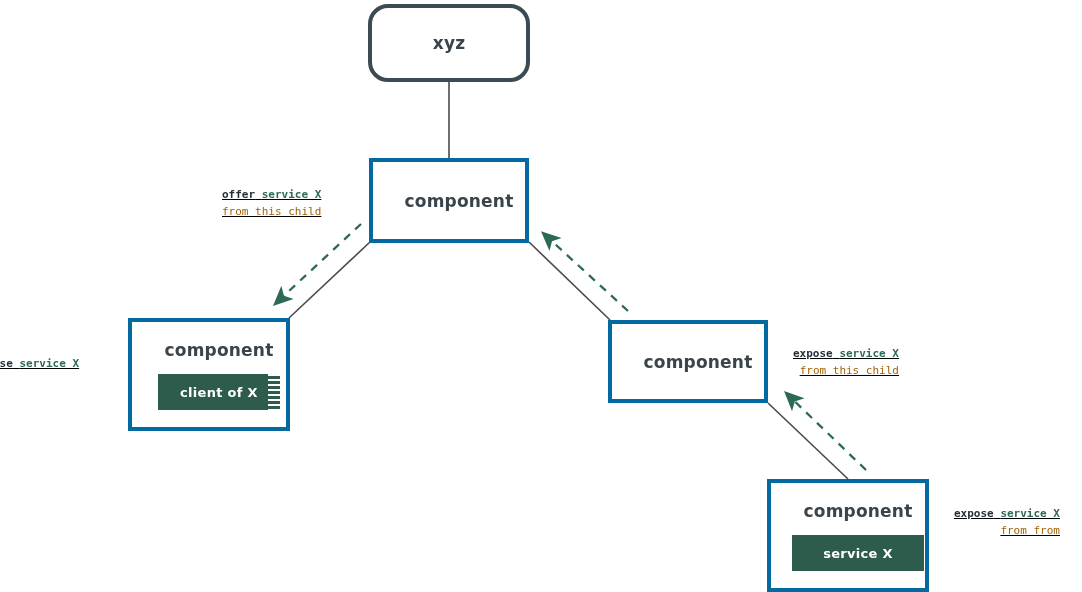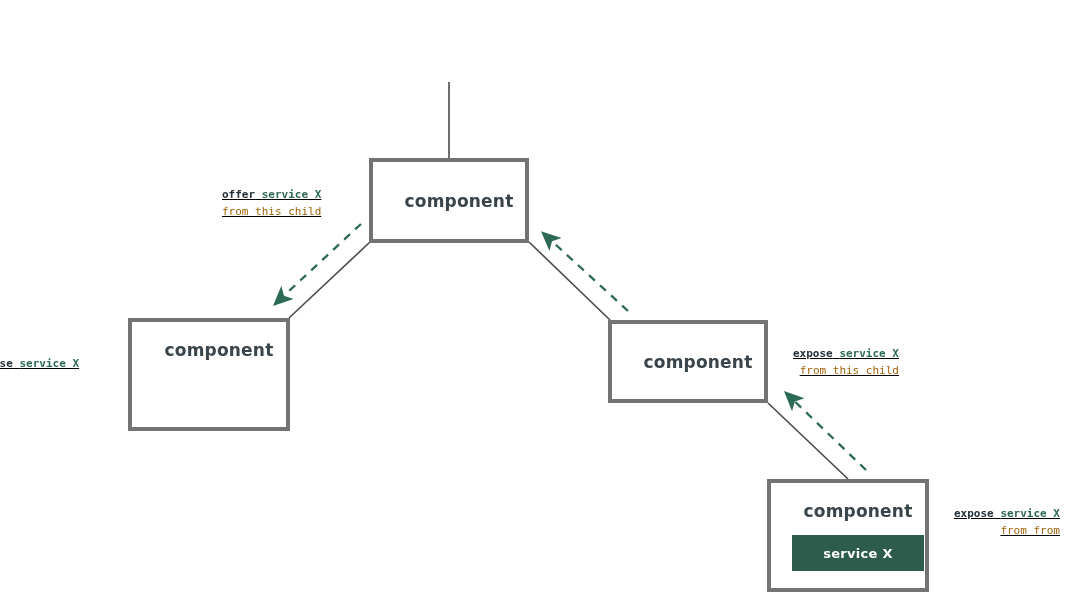--- a/index.html
+++ b/index.html
@@ -36,21 +36,21 @@
     display: flex;
     flex-direction: column;
     align-items: center;
   }
   .node-root {
     border: 4px solid #3c4a52;
     border-radius: 20px;
     justify-content: center;
   }
   .node-comp {
-    border: 4px solid #737373;
+    border: 4px solid #0369a1;
     justify-content: center;
     padding-left: 20px;
   }
   .node-title {
     font-family: "DejaVu Sans", sans-serif;
     font-size: 17px;
     font-weight: 600;
     color: #3a444b;
     letter-spacing: 0.2px;
     white-space: nowrap;
@@ -133,27 +133,34 @@
     <line x1="449" y1="82" x2="449" y2="158" stroke="#4a4a4a" stroke-width="1.6"></line>
     <line x1="370" y1="242" x2="289" y2="318" stroke="#4a4a4a" stroke-width="1.6"></line>
     <line x1="529" y1="242" x2="610" y2="320" stroke="#4a4a4a" stroke-width="1.6"></line>
     <line x1="768" y1="403" x2="848" y2="479" stroke="#4a4a4a" stroke-width="1.6"></line>
 
     <line x1="361" y1="224" x2="275" y2="304" stroke="#2d6a54" stroke-width="2.3" stroke-dasharray="8,7" marker-end="url(#arrowhead)"></line>
     <line x1="628" y1="311" x2="543" y2="233" stroke="#2d6a54" stroke-width="2.3" stroke-dasharray="8,7" marker-end="url(#arrowhead)"></line>
     <line x1="866" y1="470" x2="786" y2="393" stroke="#2d6a54" stroke-width="2.3" stroke-dasharray="8,7" marker-end="url(#arrowhead)"></line>
   </svg>
 
+  <div class="node node-root" style="left:368px; top:4px; width:162px; height:78px;">
+    <span class="node-title">xyz</span>
+  </div>
 
   <div class="node node-comp" style="left:369px; top:158px; width:160px; height:85px;">
     <span class="node-title">component</span>
   </div>
 
   <div class="node node-comp has-cap" style="left:128px; top:318px; width:162px; height:113px;">
     <span class="node-title">component</span>
+    <div class="cap" style="width:122px; height:36px; margin-top:14px;">
+      <span class="cap-label">client of X</span>
+      <span class="cap-stripes"></span>
+    </div>
   </div>
 
   <div class="node node-comp" style="left:608px; top:320px; width:160px; height:83px;">
     <span class="node-title">component</span>
   </div>
 
   <div class="node node-comp has-cap" style="left:767px; top:479px; width:162px; height:113px;">
     <span class="node-title">component</span>
     <div class="cap" style="width:132px; height:36px; margin-top:14px;">
       <span class="cap-label">service X</span>

